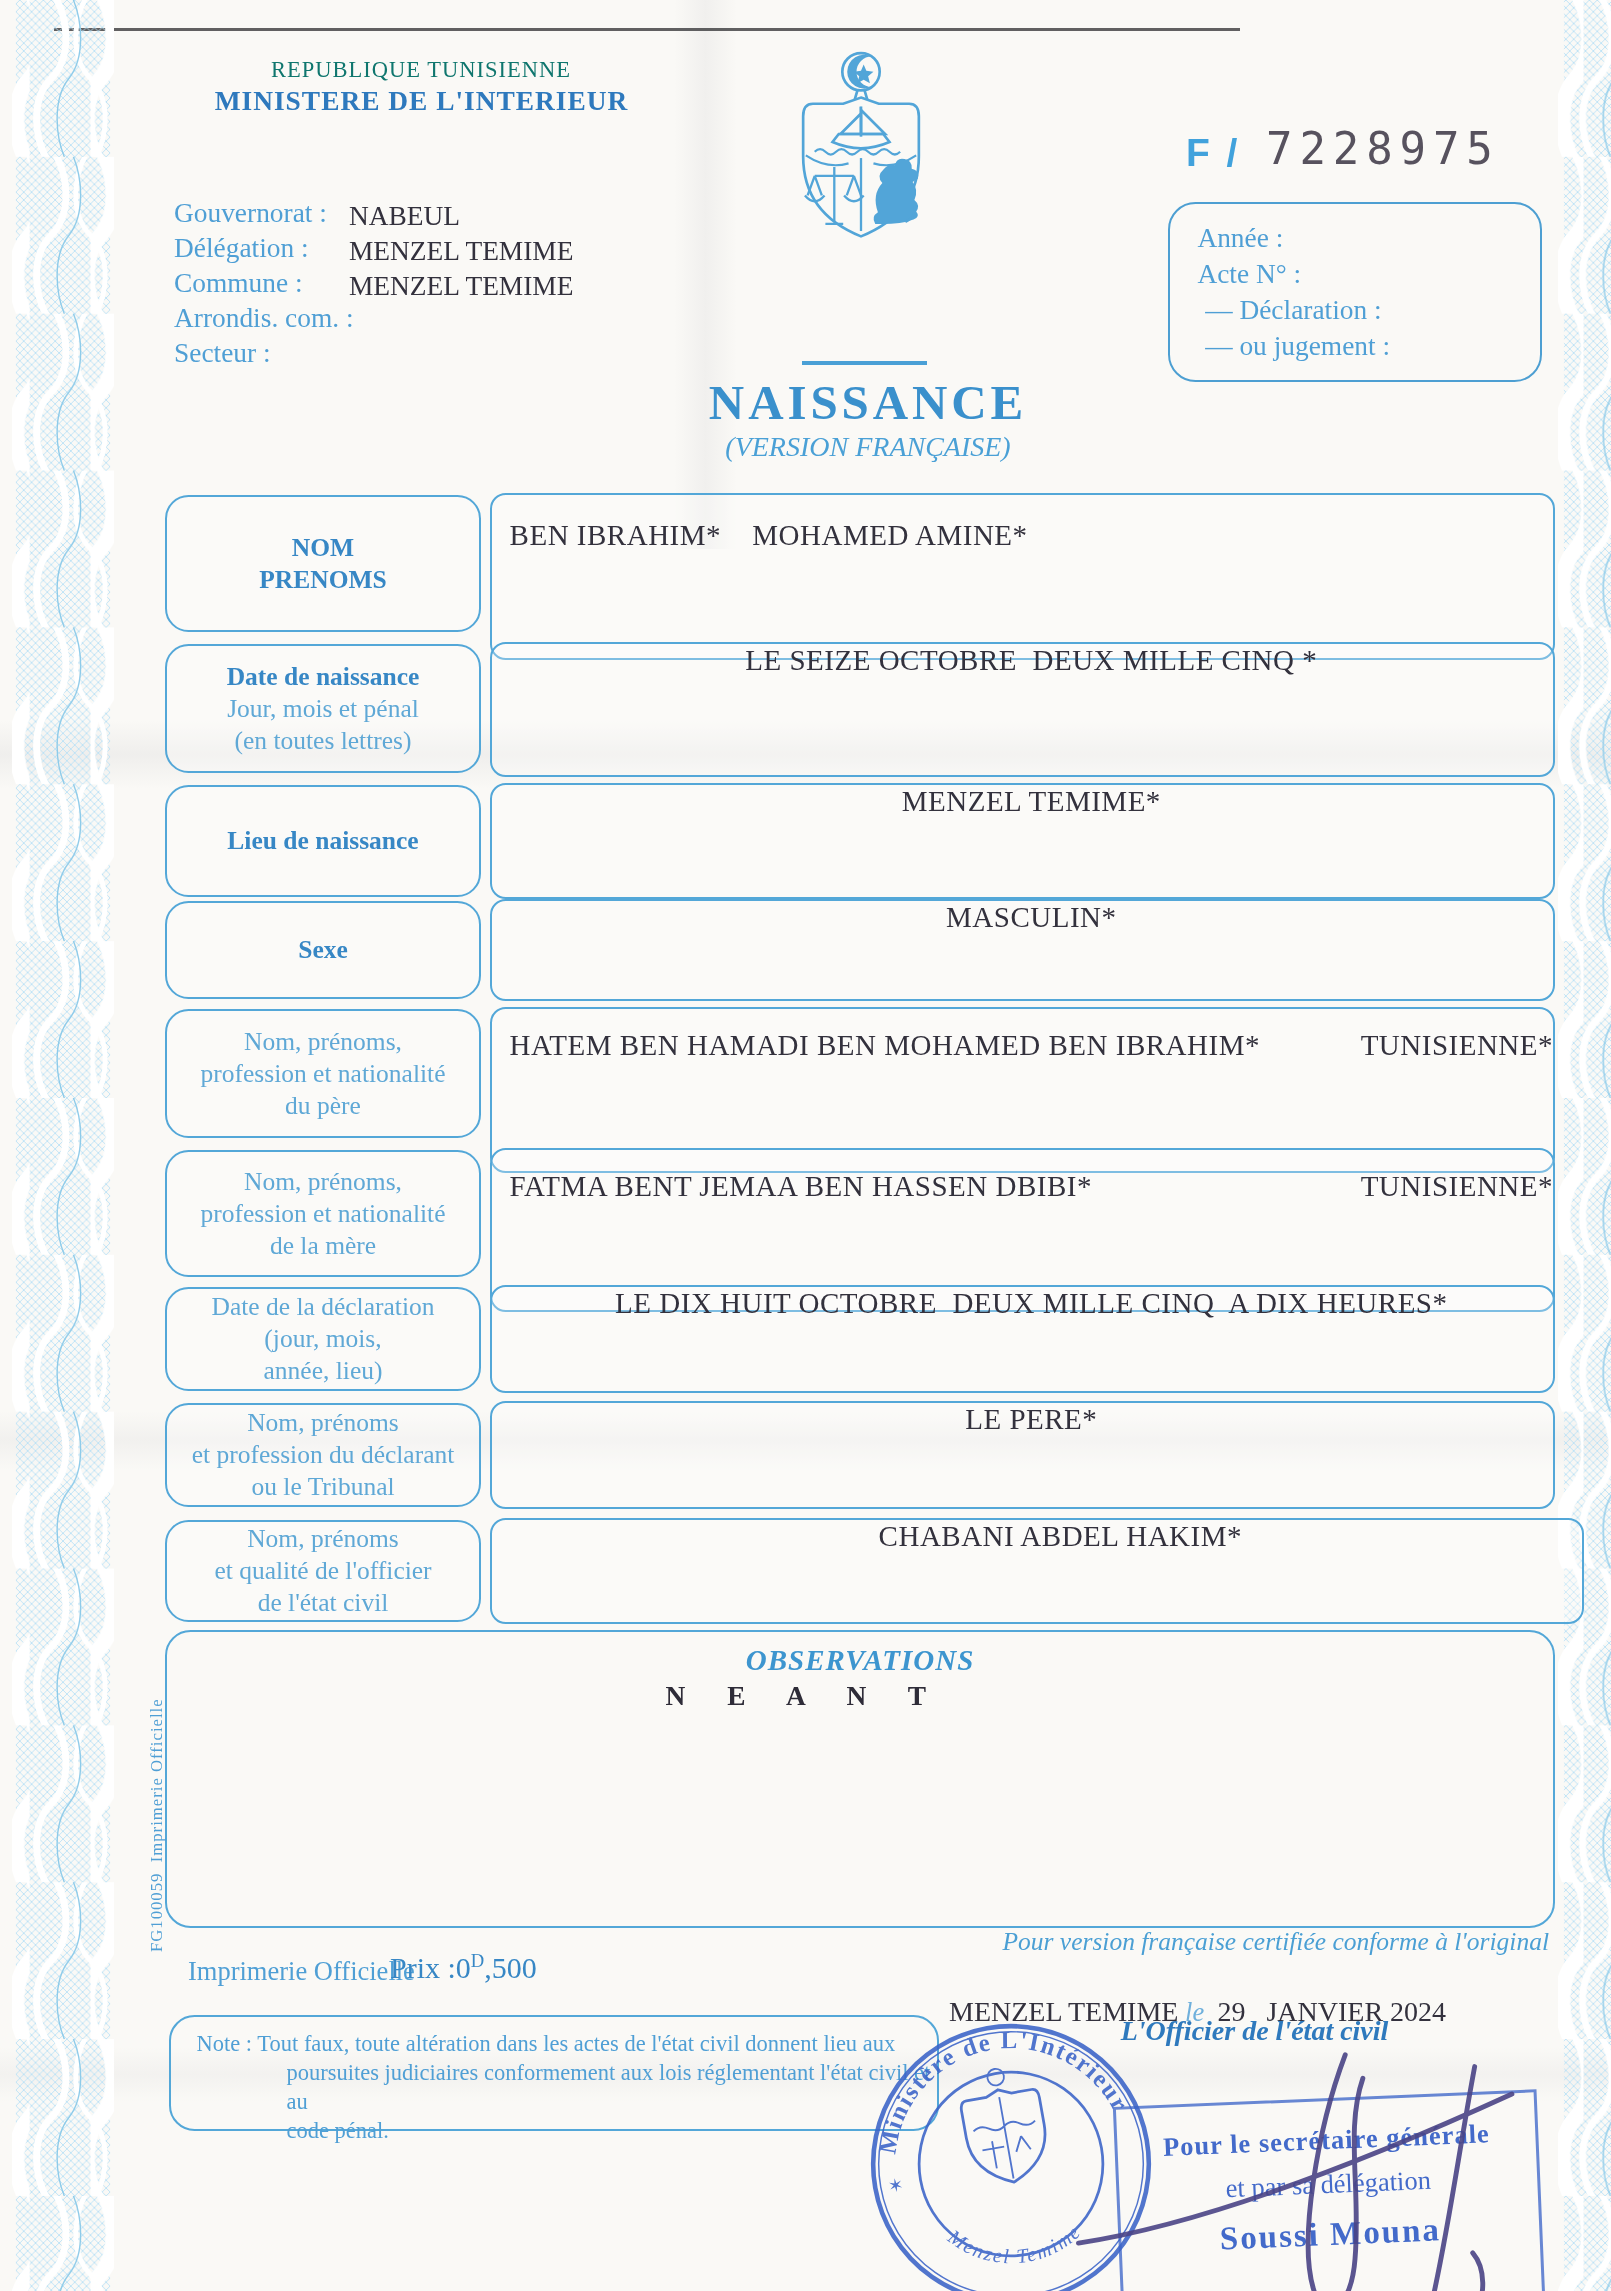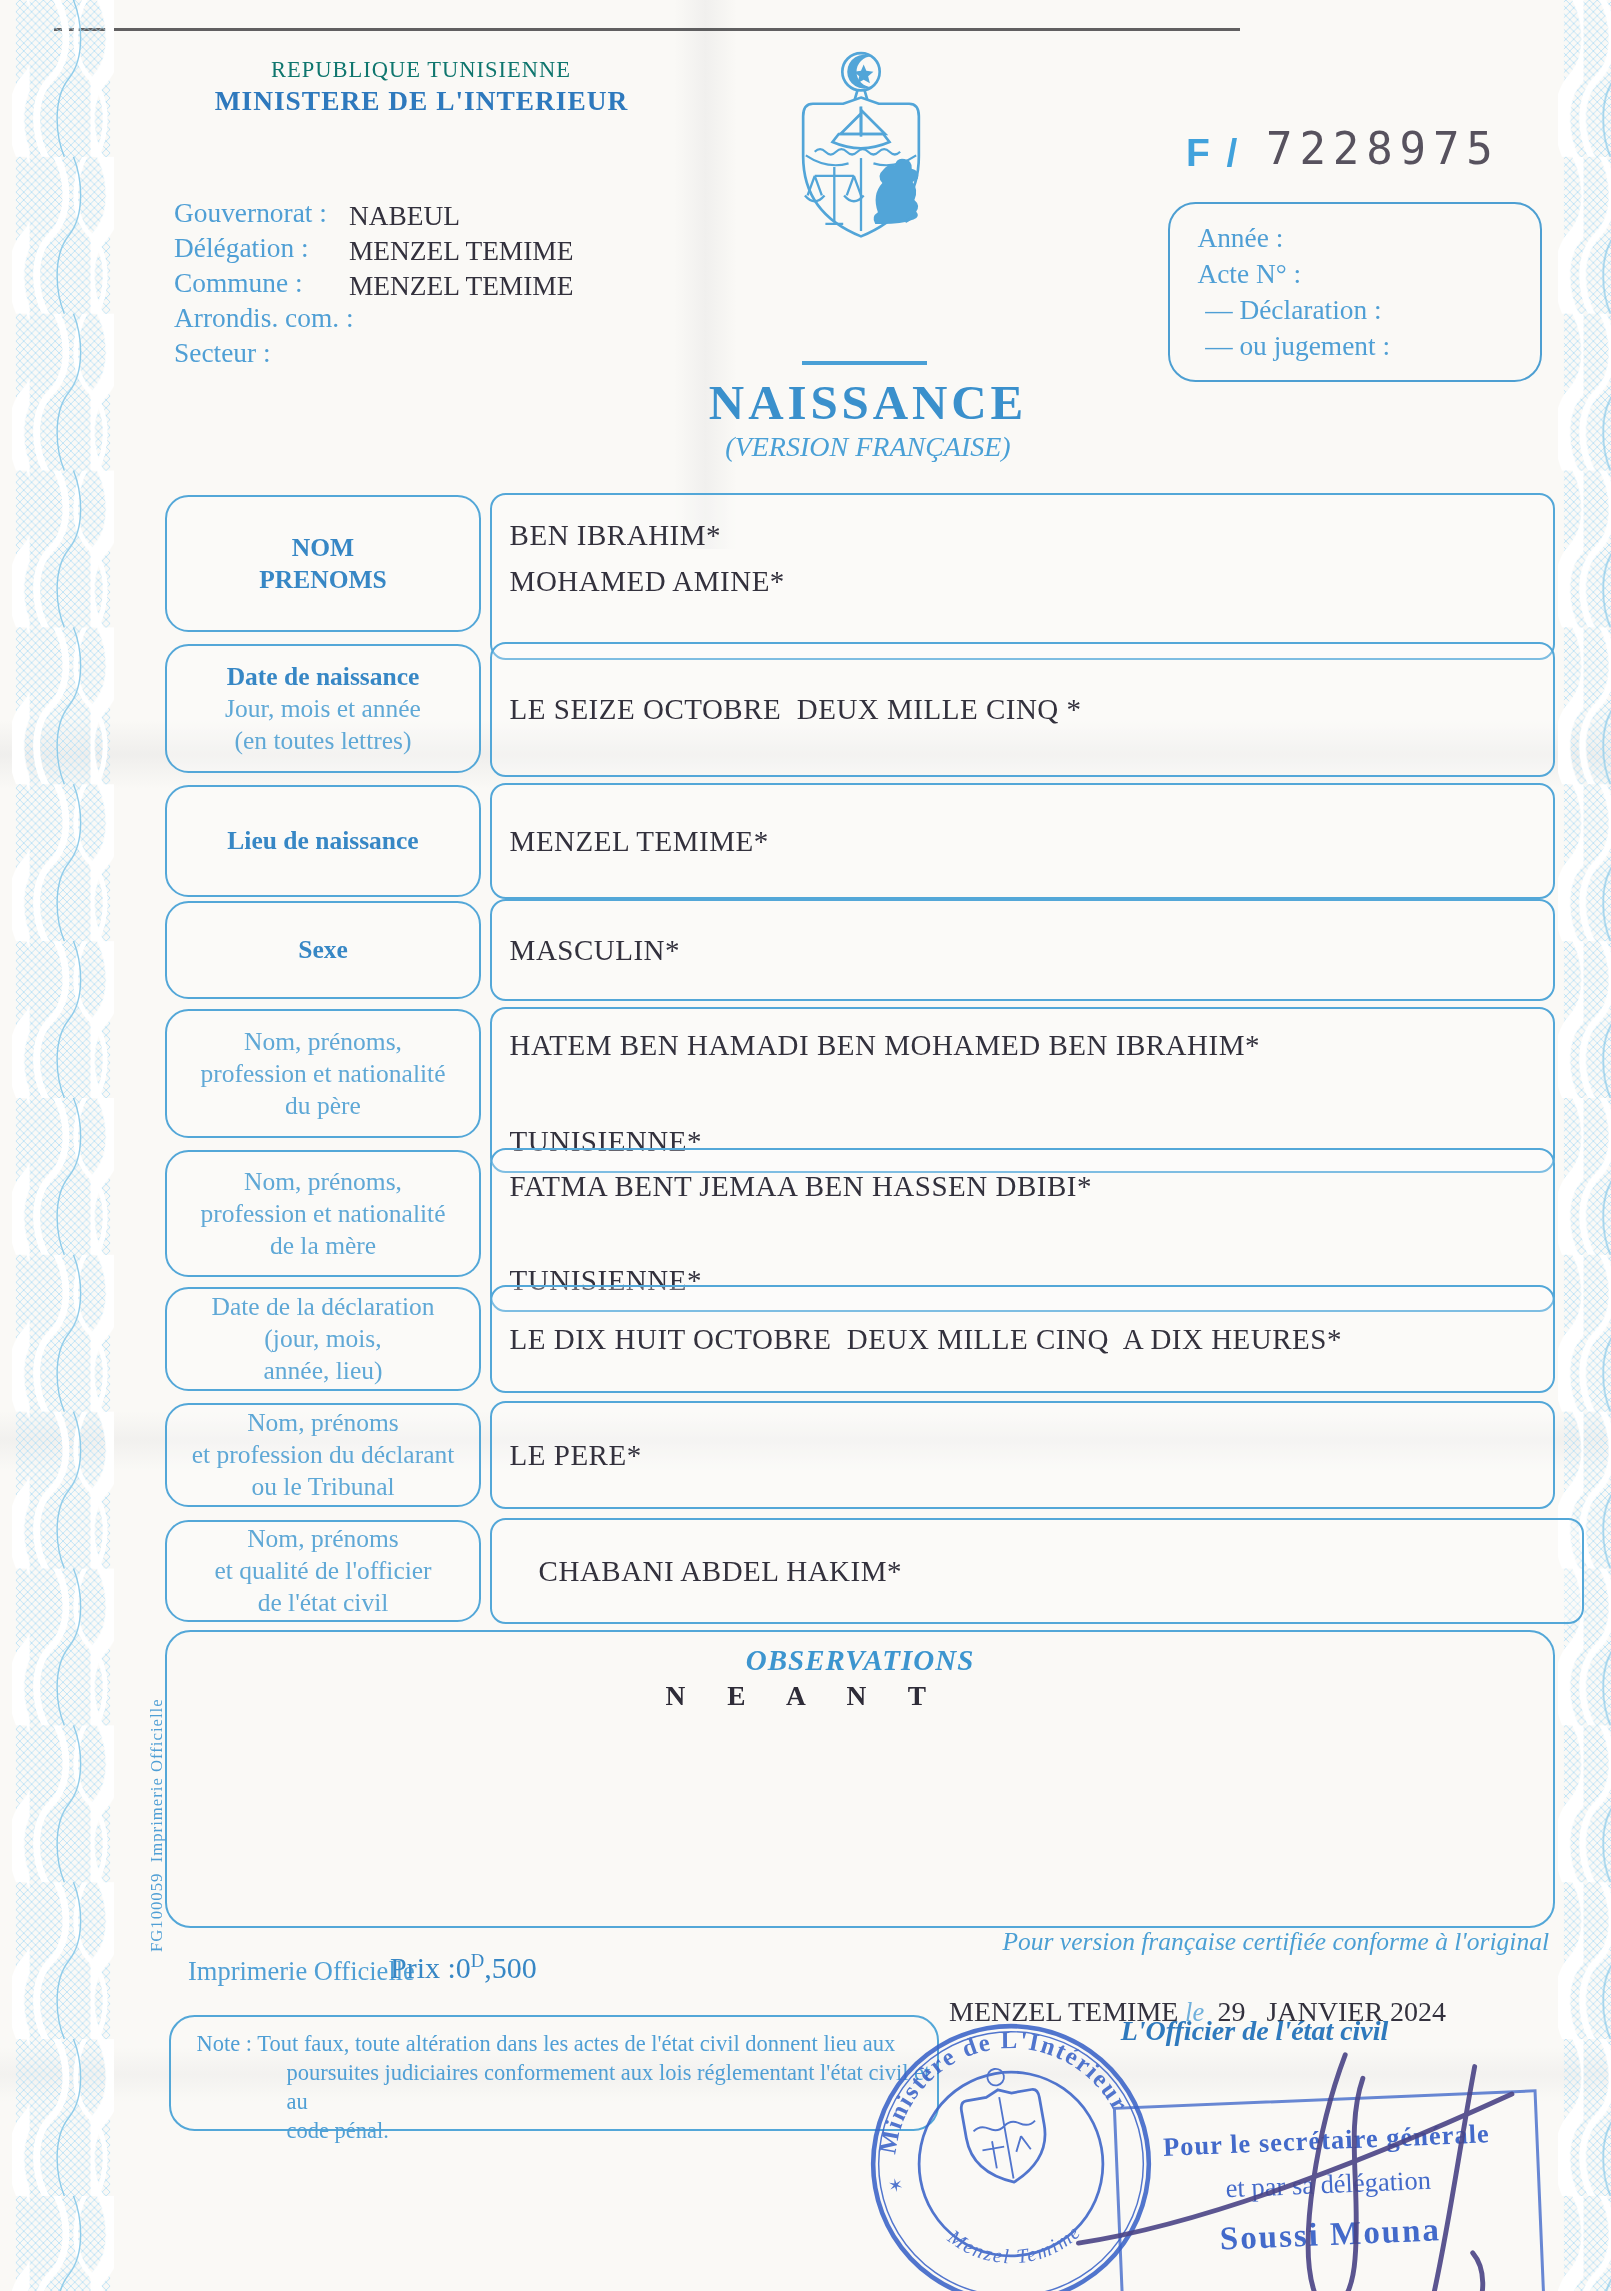--- a/index.html
+++ b/index.html
@@ -28,21 +28,21 @@
   .t-rule{left:802px;top:361px;width:125px;height:3.9px;background:#4aa0d6;}
   .t-type{left:564px;top:374px;width:608px;text-align:center;font-size:49px;font-weight:bold;color:#3a90cc;letter-spacing:3.9px;}
   .t-ver{left:564px;top:431px;width:608px;text-align:center;font-size:28px;font-style:italic;color:#4aa0d6;}
   
   .row{position:absolute;left:0;top:0;width:100%;}
   .lbl{position:absolute;left:165px;width:312px;border:2.9px solid #53a7d8;border-radius:23.5px;
        display:flex;flex-direction:column;align-items:center;justify-content:center;
        font-size:25.5px;line-height:32px;text-align:center;color:#5fa8d6;background:rgba(255,255,255,.25);}
   .lbl .b{font-weight:bold;color:#3787c5;}
   .val{position:absolute;left:490px;width:1061px;border:2.9px solid #53a7d8;border-radius:15.7px;
-       display:flex;flex-direction:column;background:rgba(255,255,255,.25);
+       display:flex;flex-direction:row;background:rgba(255,255,255,.25);
        font-size:29px;color:#33313d;letter-spacing:0.5px;}
   .val span{white-space:pre;padding-left:17.6px;}
   .v-center{justify-content:center;}
   .v-top2{justify-content:flex-start;padding-top:23.5px;gap:13.7px;}
   .v-between{justify-content:space-between;padding-top:19.6px;padding-bottom:13.7px;}
   
   .obs{left:165px;top:1630px;width:1386px;height:294px;border:2.9px solid #53a7d8;border-radius:25.5px;}
   .obs-title{position:absolute;left:0;top:11.8px;width:100%;text-align:center;font-size:29px;font-weight:bold;font-style:italic;color:#3d95cf;letter-spacing:1px;}
   .obs-val{position:absolute;left:0;top:49px;width:92%;text-align:center;font-size:27.4px;font-weight:600;letter-spacing:17.6px;color:#2e2c38;}
   .side-code{left:147px;top:1952px;transform:rotate(-90deg);transform-origin:0 0;font-size:16.7px;color:#4f9fd5;letter-spacing:1px;white-space:pre;}
@@ -170,21 +170,21 @@
     </div>
     <div class="val v-top2" style="top:493px;height:139px;">
       <span>BEN IBRAHIM*</span>
       <span>MOHAMED AMINE*</span>
     </div>
   </div>
 
   <div class="row">
     <div class="lbl" style="top:644px;height:125px;">
       <span class="b">Date de naissance</span>
-      <span>Jour, mois et année</span>
+      <span>Jour, mois et pénal</span>
       <span>(en toutes lettres)</span>
     </div>
     <div class="val v-center" style="top:642px;height:131px;">
       <span>LE SEIZE OCTOBRE  DEUX MILLE CINQ *</span>
     </div>
   </div>
 
   <div class="row">
     <div class="lbl" style="top:785px;height:108px;">
       <span class="b">Lieu de naissance</span>

